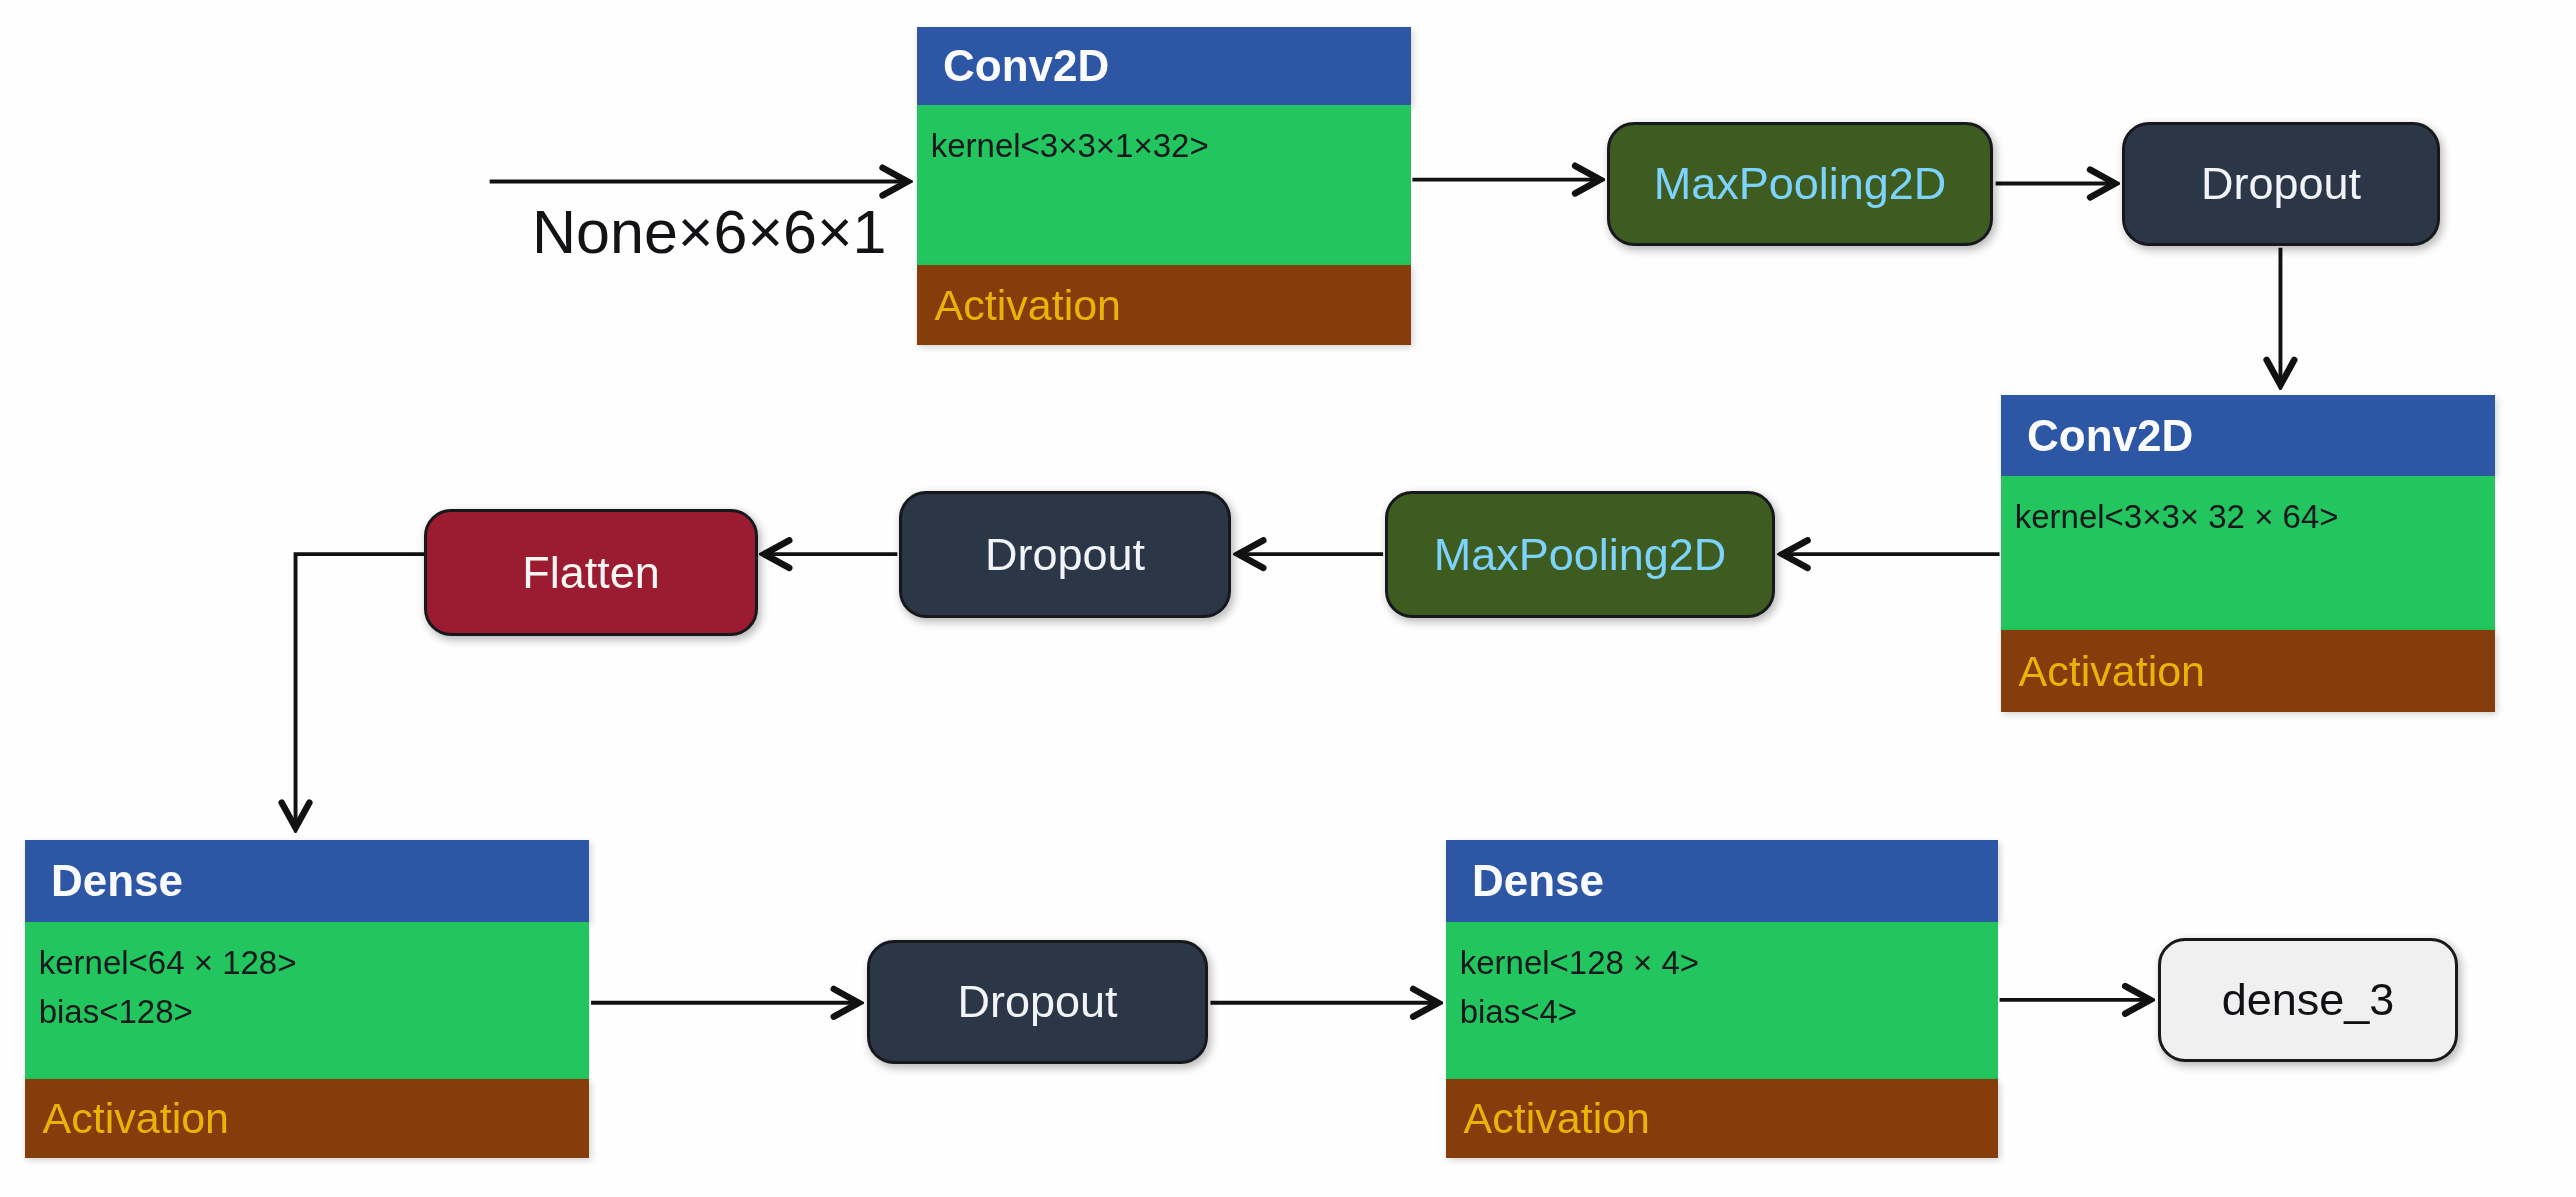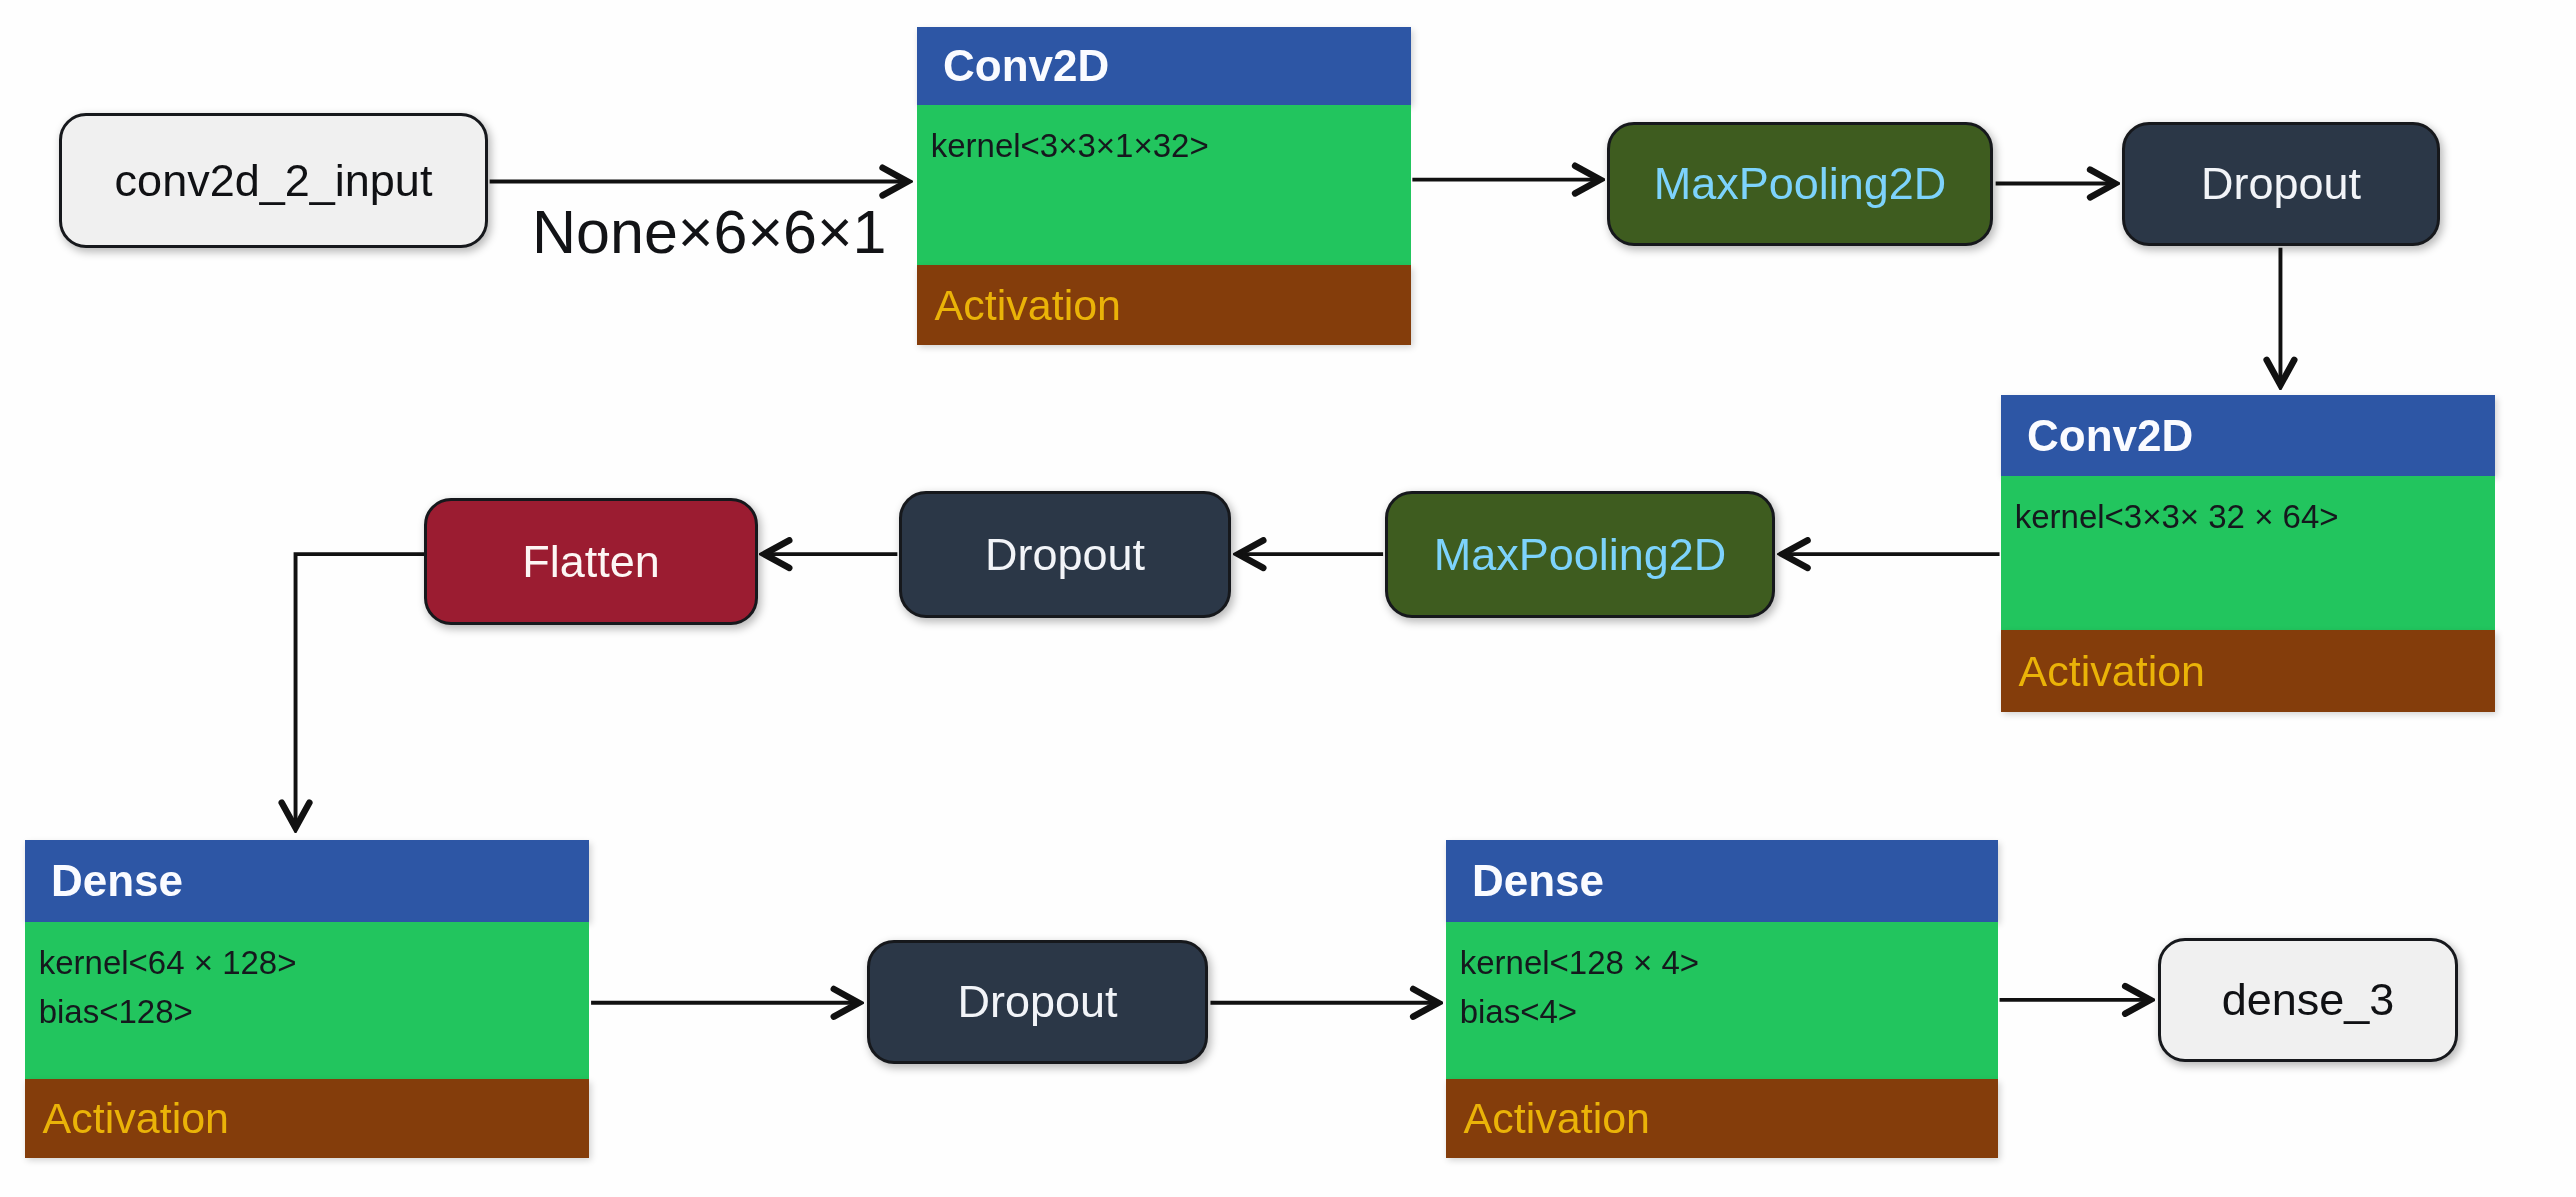--- a/index.html
+++ b/index.html
@@ -85,23 +85,20 @@
     <path d="M2338,254 V392" stroke="#111" stroke-width="4" fill="none" marker-end="url(#arr)"></path>
     <path d="M2050,568 H1830" stroke="#111" stroke-width="4" fill="none" marker-end="url(#arr)"></path>
     <path d="M1418,568 H1272" stroke="#111" stroke-width="4" fill="none" marker-end="url(#arr)"></path>
     <path d="M920,568 H786" stroke="#111" stroke-width="4" fill="none" marker-end="url(#arr)"></path>
     <path d="M435,568 L303,568 L303,846" stroke="#111" stroke-width="4" fill="none" marker-end="url(#arr)"></path>
     <path d="M606,1028 H878" stroke="#111" stroke-width="4" fill="none" marker-end="url(#arr)"></path>
     <path d="M1241,1028 H1472" stroke="#111" stroke-width="4" fill="none" marker-end="url(#arr)"></path>
     <path d="M2050,1025 H2202" stroke="#111" stroke-width="4" fill="none" marker-end="url(#arr)"></path>
   </svg>
 
-  <div class="rnode white" style="left:59px;top:113px;width:429px;height:135px;">
-    <span>conv2d_2_input</span>
-  </div>
 
   <div class="edge-label" style="left:532px;top:197px;width:332px;">None×6×6×1</div>
 
   <div class="stack" style="left:917px;top:27px;width:494px;">
     <div class="hdr" style="height:78px;">Conv2D</div>
     <div class="body" style="height:160px;">
       <div>kernel&lt;3×3×1×32&gt;</div>
     </div>
     <div class="act" style="height:80px;">Activation</div>
   </div>
@@ -123,21 +120,21 @@
   </div>
 
   <div class="rnode green" style="left:1385px;top:491px;width:390px;height:127px;">
     <span>MaxPooling2D</span>
   </div>
 
   <div class="rnode navy" style="left:899px;top:491px;width:332px;height:127px;">
     <span>Dropout</span>
   </div>
 
-  <div class="rnode maroon" style="left:424px;top:498px;width:334px;height:127px;">
+  <div class="rnode maroon" style="left:424px;top:509px;width:334px;height:127px;">
     <span>Flatten</span>
   </div>
 
   <div class="stack" style="left:25px;top:840px;width:564px;">
     <div class="hdr" style="height:82px;">Dense</div>
     <div class="body" style="height:157px;">
       <div>kernel&lt;64 × 128&gt;</div>
       <div>bias&lt;128&gt;</div>
     </div>
     <div class="act" style="height:79px;">Activation</div>

